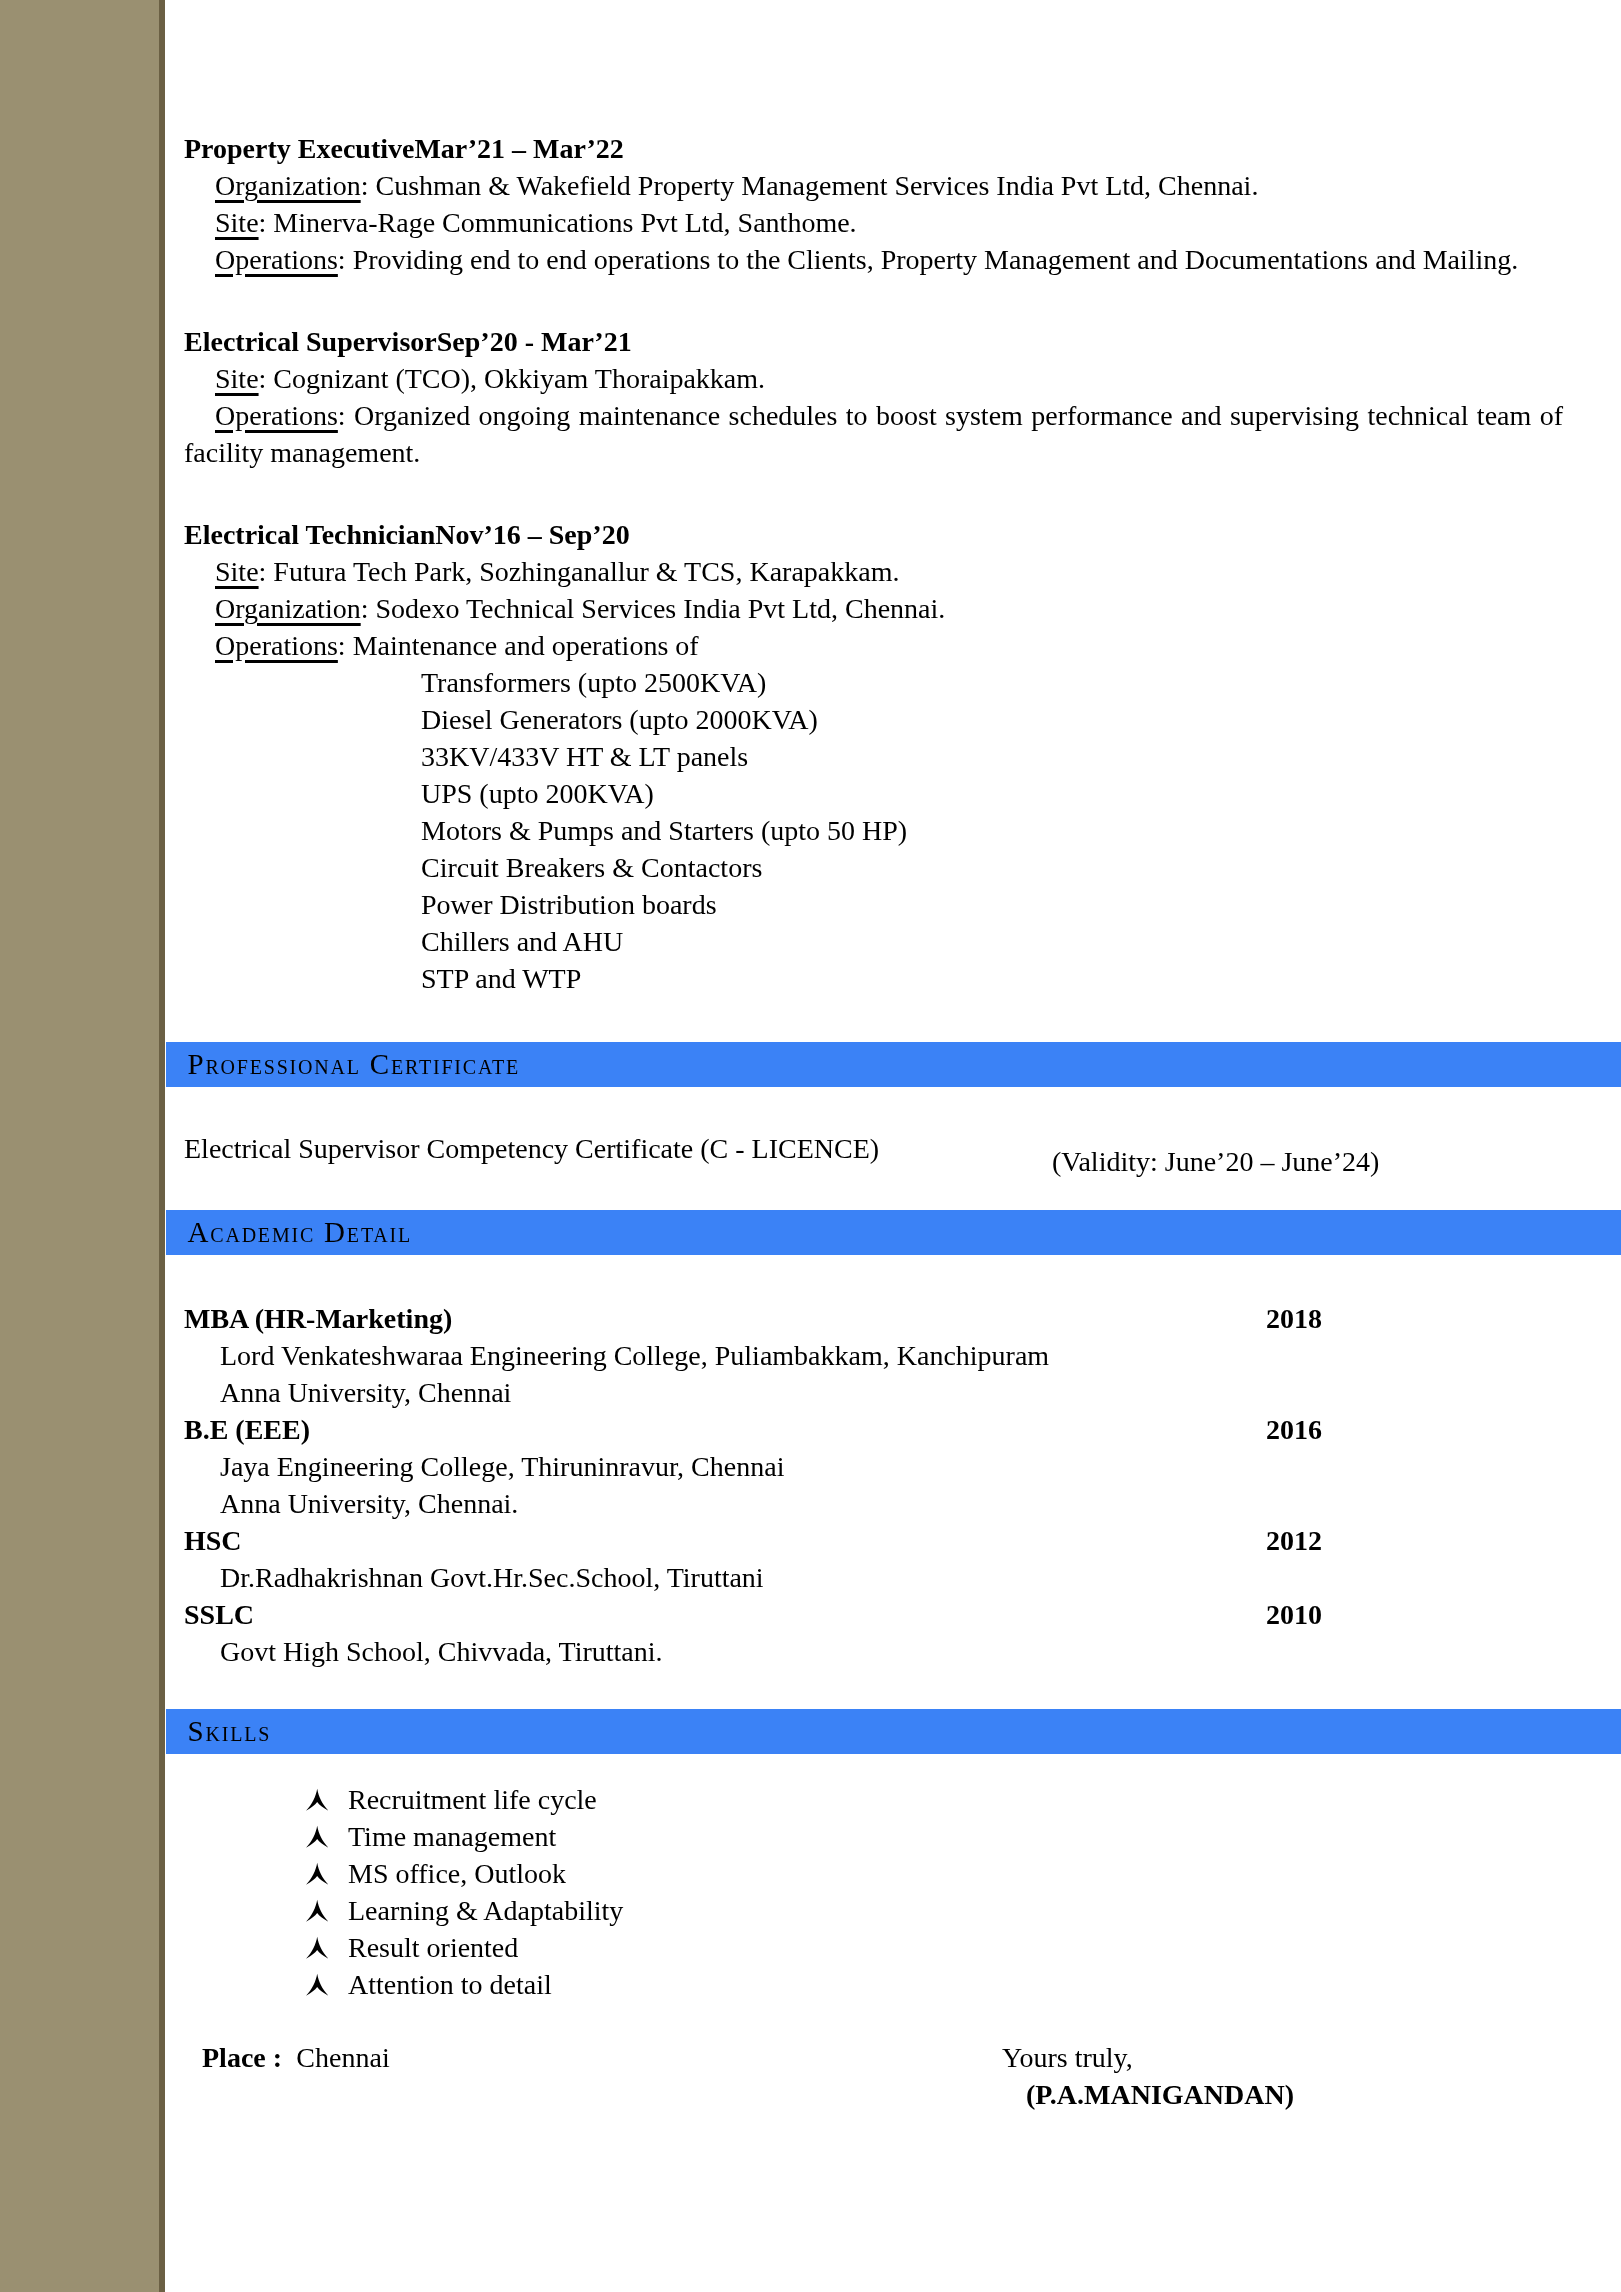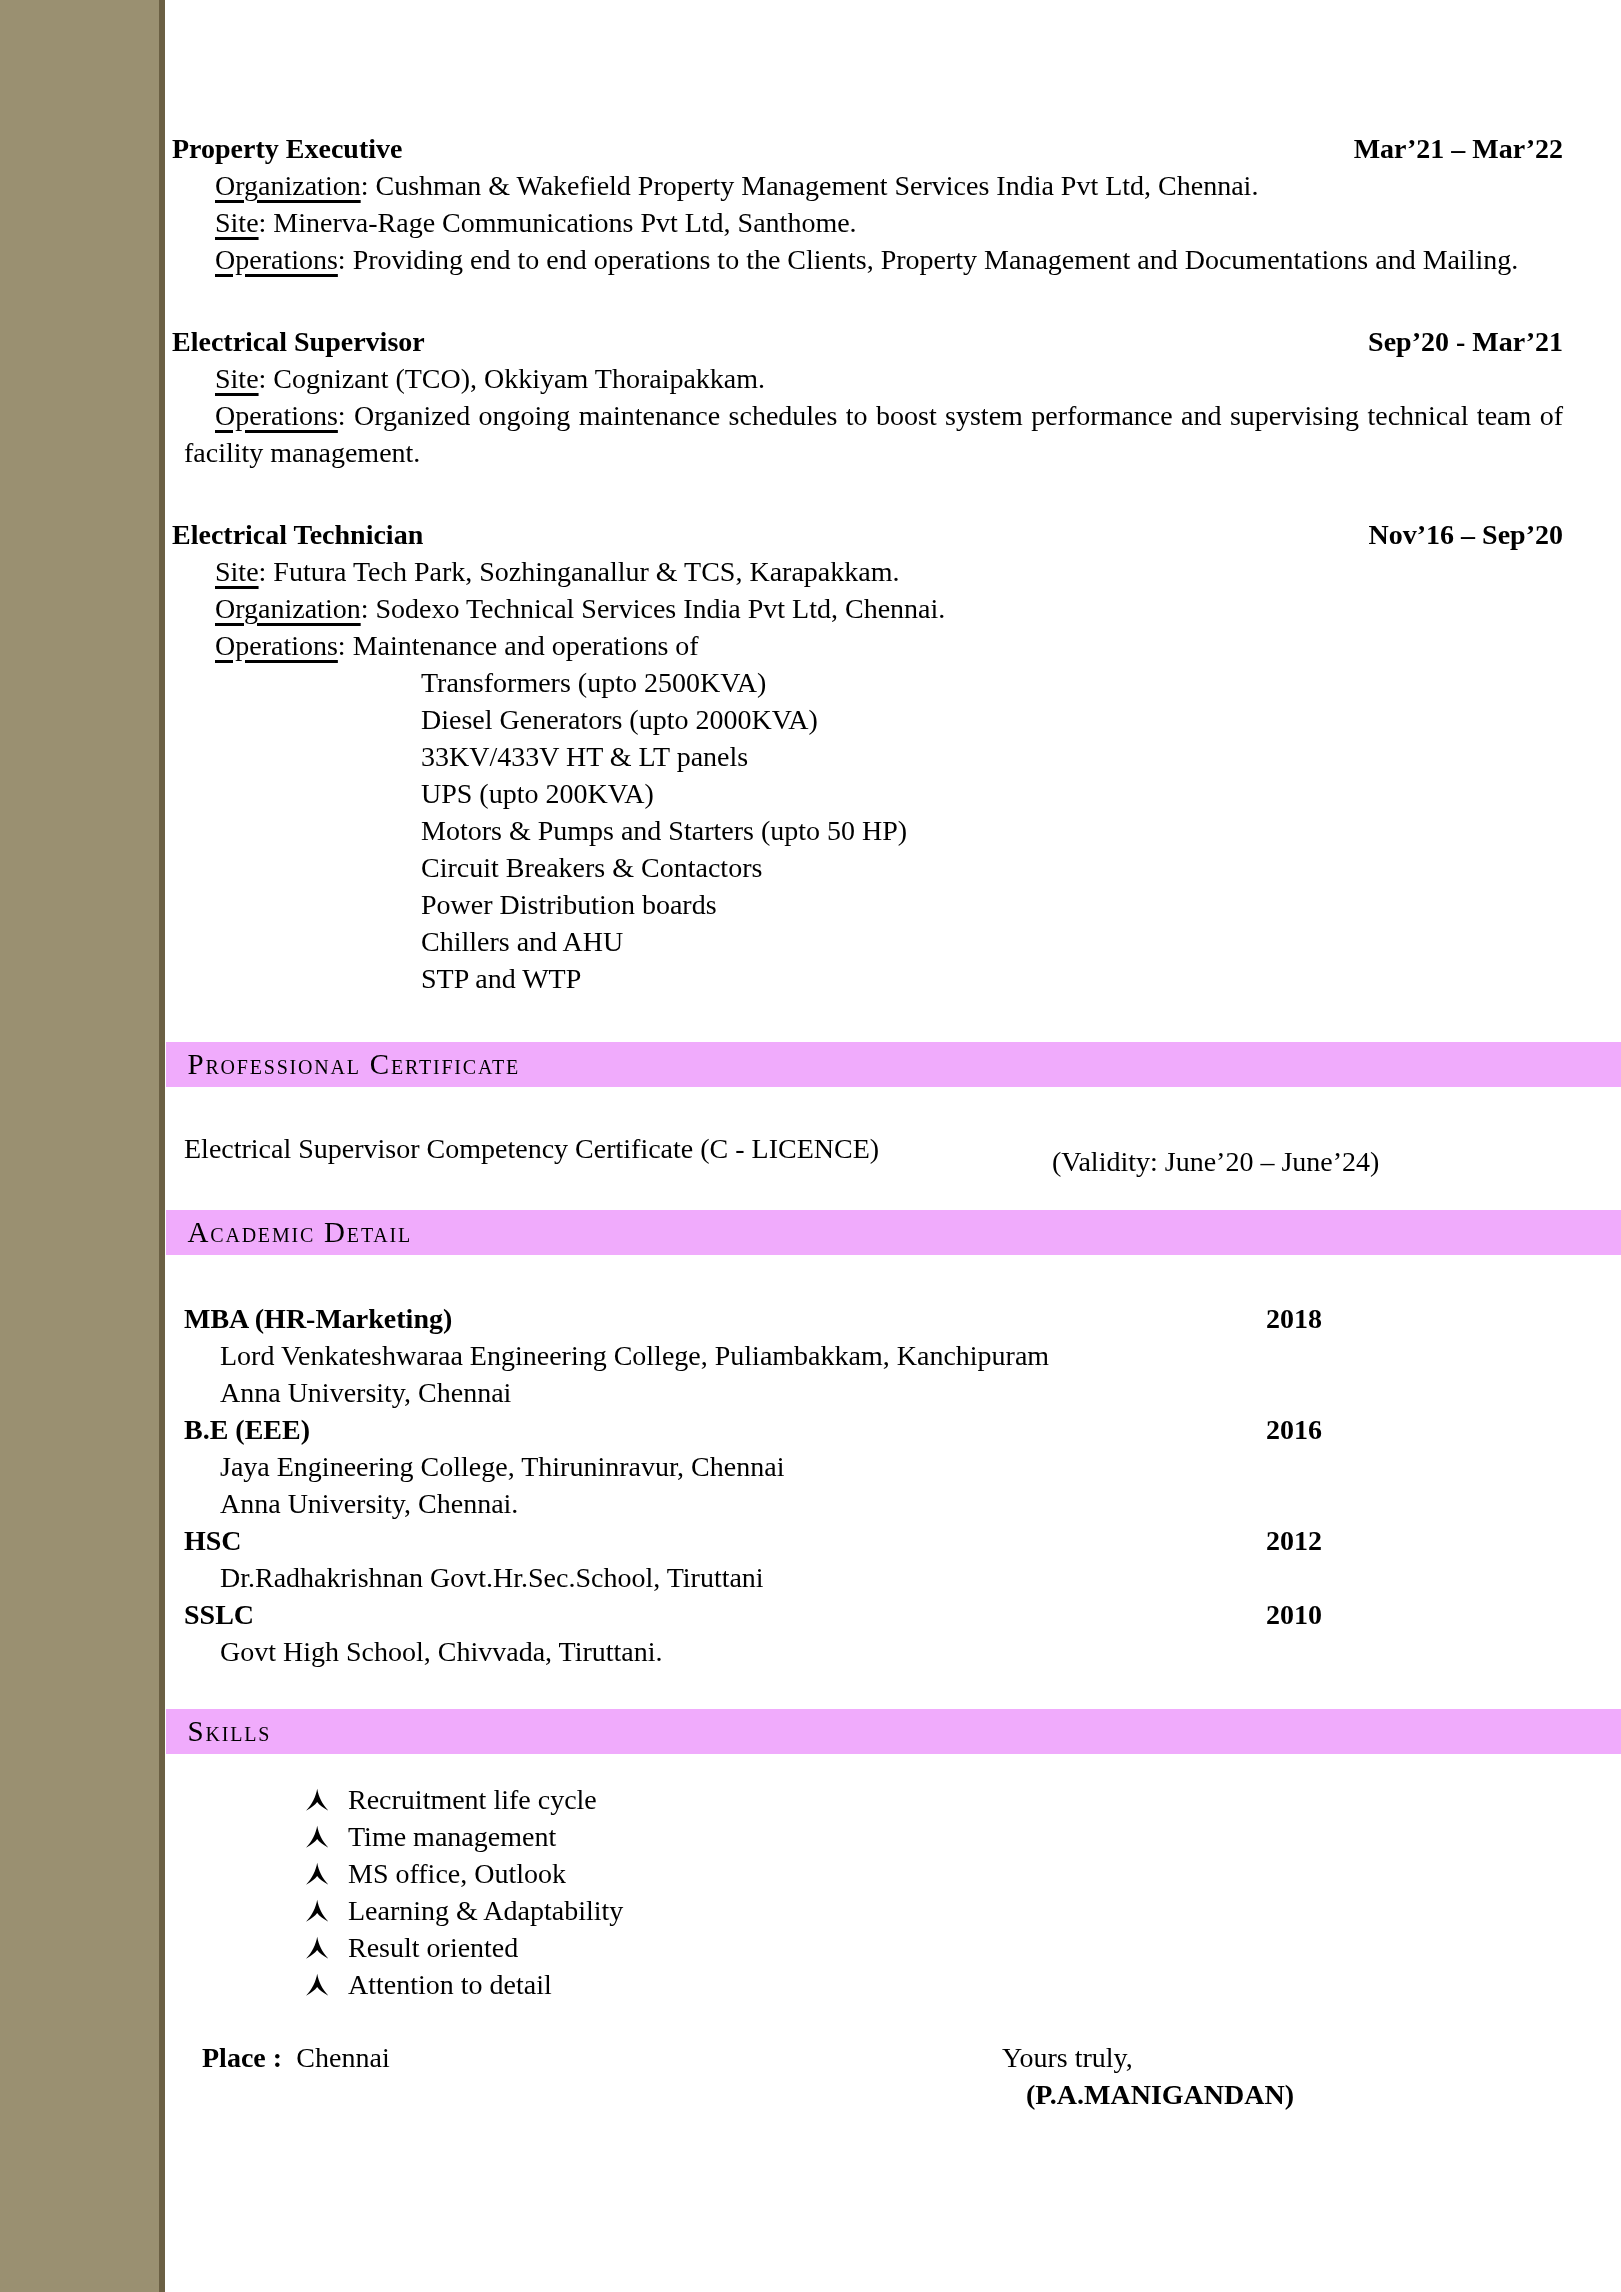--- a/index.html
+++ b/index.html
@@ -15,32 +15,32 @@
     width:159px; height:2293px;
     background:#9a9071;
     border-right:6.3px solid #6b6044;
   }
   .content {
     position:absolute; left:166px; top:0;
     width:1456px; padding-top:130px; box-sizing:border-box;
   }
   .job { margin-bottom:45px; }
   .job-head {
-    display:flex; justify-content:space-between;
+    display:flex; 
     font-weight:bold;
-    padding-left:6px; padding-right:59px;
+    padding-left:18px; padding-right:59px;
   }
   .job-line {
     padding-left:18px; padding-right:59px;
     text-indent:31px; text-align:justify;
   }
   .u { text-decoration:underline; text-decoration-thickness:2.7px; text-underline-offset:4.5px; }
   .sub-list { padding-left:255px; }
   .bar {
-    background:#f0abfc;
+    background:#3b82f6;
     height:45px; line-height:45px;
     padding-left:21.5px;
     font-variant:small-caps;
     font-size:29px; letter-spacing:1.8px;
   }
   .bar1 { margin-top:39px; }
   .cert-row { margin-top:43px; padding-left:18px; position:relative; }
   .validity { position:absolute; left:886px; top:13px; }
   .bar2 { margin-top:43px; }
   .edu { margin-top:45px; }

